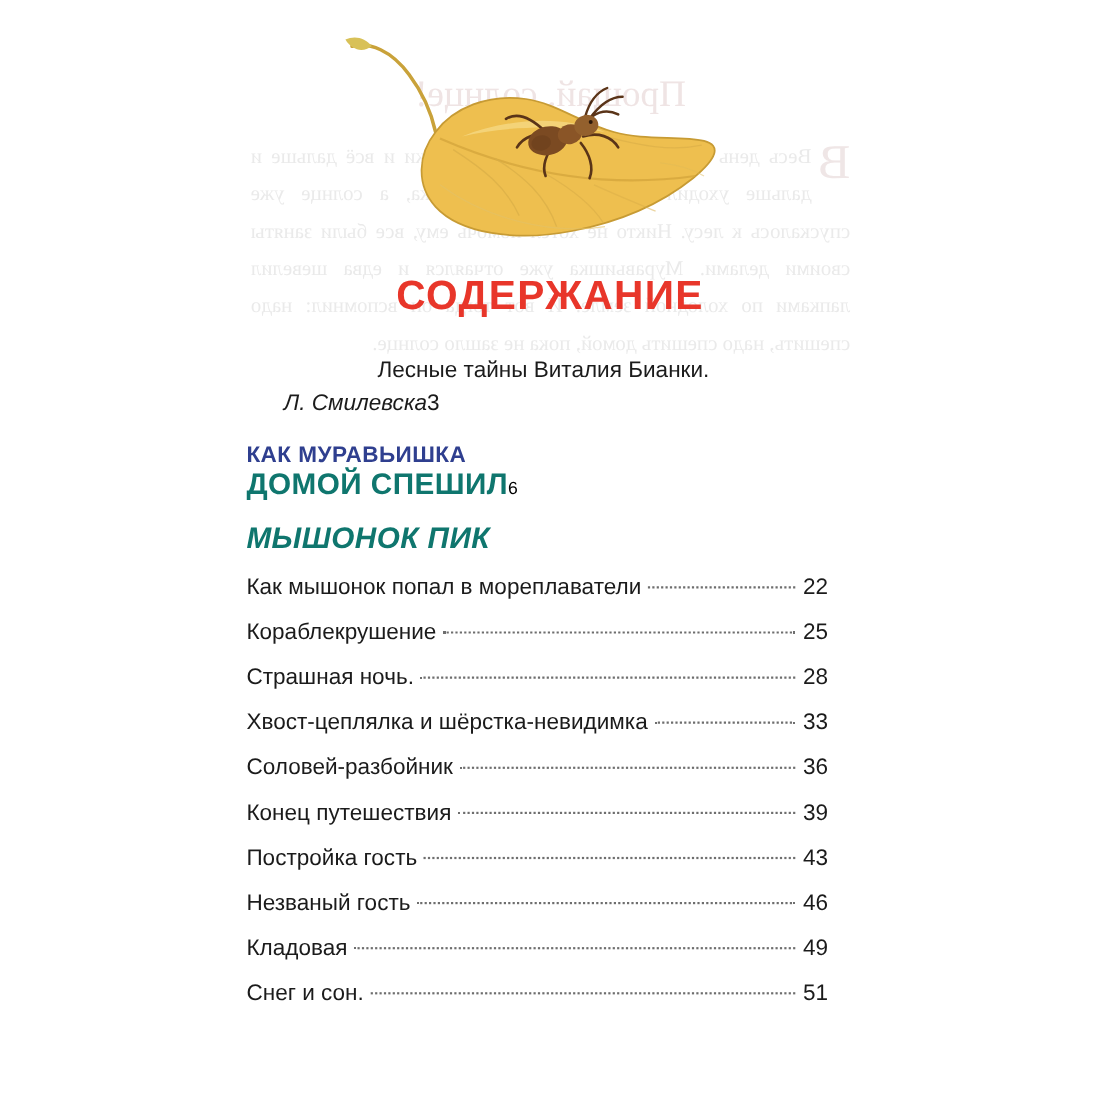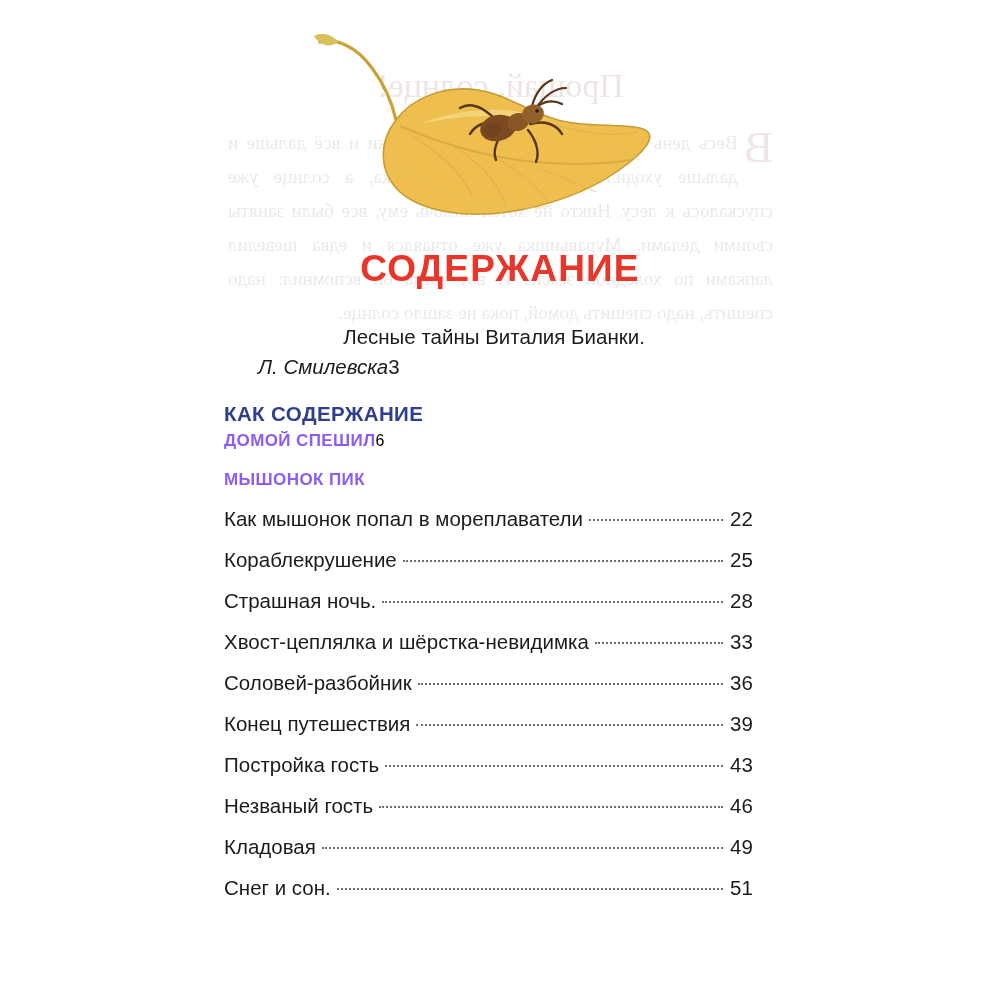--- a/index.html
+++ b/index.html
@@ -130,42 +130,43 @@
     font-size: 20.5px;
     color: #1b1b1b;
     line-height: 30px;
   }
   .entry-sub .label {
     font-style: italic;
     white-space: nowrap;
   }
 
   .section {
-    color: #8b5cf6;
+    color: #0f766e;
     font-weight: bold;
-    font-size: 17px;
+    font-size: 27px;
     letter-spacing: 0.4px;
   }
   .section-two-line {
     margin-bottom: 16px;
   }
   .section-two-line .line1 {
     color: #2f3f8f;
     font-weight: bold;
     font-size: 20.5px;
     line-height: 27px;
     letter-spacing: 0.4px;
   }
   .section-two-line .line2row {
     display: flex;
     align-items: baseline;
     line-height: 27px;
   }
   .section-head {
     margin: 6px 0 14px 0;
+    font-style: italic;
   }
   .gap-after {
     margin-bottom: 18px;
   }
 </style>
 </head>
 <body>
 
 <div class="page">
 
@@ -245,21 +246,21 @@
       <div class="entry-block gap-after">
         <div class="entry-head">Лесные тайны Виталия Бианки.</div>
         <div class="entry-sub">
           <span class="label">Л. Смилевска</span>
           <span class="dots"></span>
           <span class="page-num">3</span>
         </div>
       </div>
 
       <div class="section-two-line">
-        <div class="line1">КАК СОДЕРЖАНИЕ</div>
+        <div class="line1">КАК МУРАВЬИШКА</div>
         <div class="line2row">
           <span class="section">ДОМОЙ СПЕШИЛ</span>
           <span class="dots"></span>
           <span class="page-num">6</span>
         </div>
       </div>
 
       <div class="section-head">
         <span class="section">МЫШОНОК ПИК</span>
       </div>

